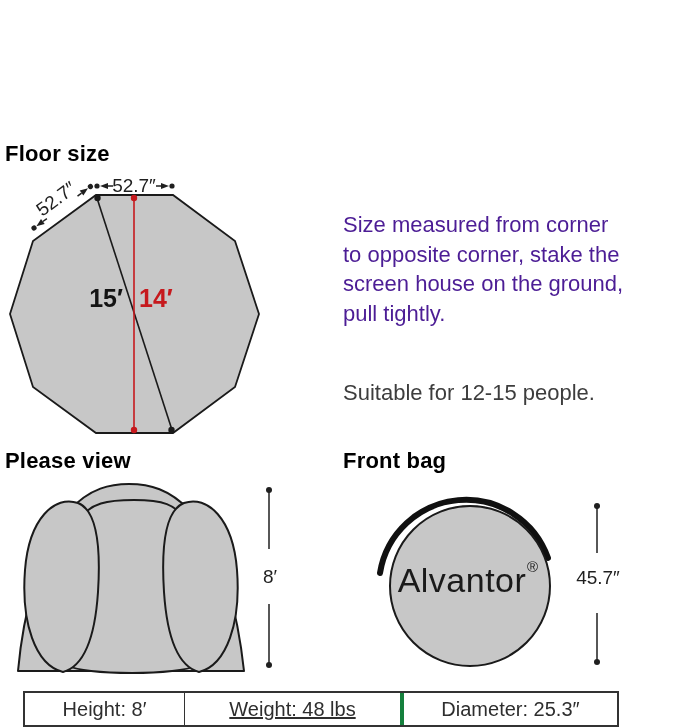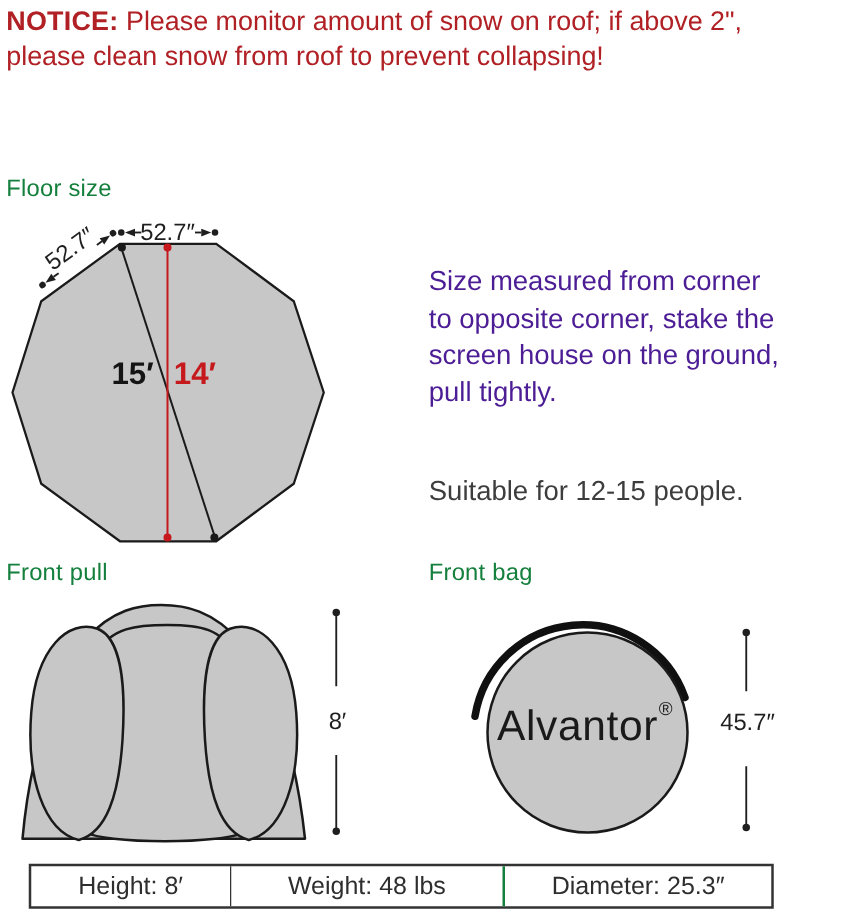--- a/index.html
+++ b/index.html
@@ -9,22 +9,22 @@
   }
   
   .notices{position:absolute;left:5px;top:3px;width:672px;}
   .notice{
     margin:0 0 9px 0;font-size:21.5px;line-height:28px;
     color:var(--notice-red,#b02025);white-space:pre-line;
   }
   .notice .lbl{font-weight:bold;letter-spacing:.2px;}
   
   .heading{
-    position:absolute;margin:0;font-size:19px;font-weight:400;
-    color:#15803d;letter-spacing:.2px;
+    position:absolute;margin:0;font-size:22px;font-weight:700;
+    color:#000000;letter-spacing:.2px;
   }
   .h-floor{left:5px;top:141px;}
   .h-front{left:5px;top:448px;}
   .h-bag{left:343px;top:448px;}
   
   .floor-desc{
     position:absolute;left:343px;top:210px;width:336px;
     font-size:22px;line-height:29.5px;color:#4c1d95;white-space:pre-line;
   }
   .floor-cap{
@@ -49,35 +49,33 @@
   
   .spec-table{
     position:absolute;left:23px;top:691px;width:596px;height:36px;
     border:2px solid #333;box-sizing:border-box;display:flex;background:#fff;
   }
   .spec-cell{
     display:flex;align-items:center;justify-content:center;
     font-size:20px;color:#2e2e2e;height:100%;box-sizing:border-box;
   }
   .spec-cell.c1{width:160px;border-right:1px solid #333;}
-  .spec-cell.c2{width:219px;border-right:2px solid #15803d;}
+  .spec-cell.c2{width:219px;border-right:4px solid #15803d;text-decoration:underline;}
   .spec-cell.c3{flex:1;}
 </style>
 </head>
 <body>
 
 <div class="page">
 
   <div class="notices">
-    <p class="notice"><span class="lbl">NOTICE:</span> <span>Please monitor amount of snow on roof; if above 2",
-please clean snow from roof to prevent collapsing!</span></p>
   </div>
 
   <h2 class="heading h-floor">Floor size</h2>
-  <h2 class="heading h-front">Front pull</h2>
+  <h2 class="heading h-front">Please view</h2>
   <h2 class="heading h-bag">Front bag</h2>
 
   <div class="floor-desc">Size measured from corner
 to opposite corner, stake the
 screen house on the ground,
 pull tightly.</div>
   <div class="floor-cap">Suitable for 12-15 people.</div>
 
   <svg class="diagrams" width="679" height="728" viewBox="0 0 679 728">
 

